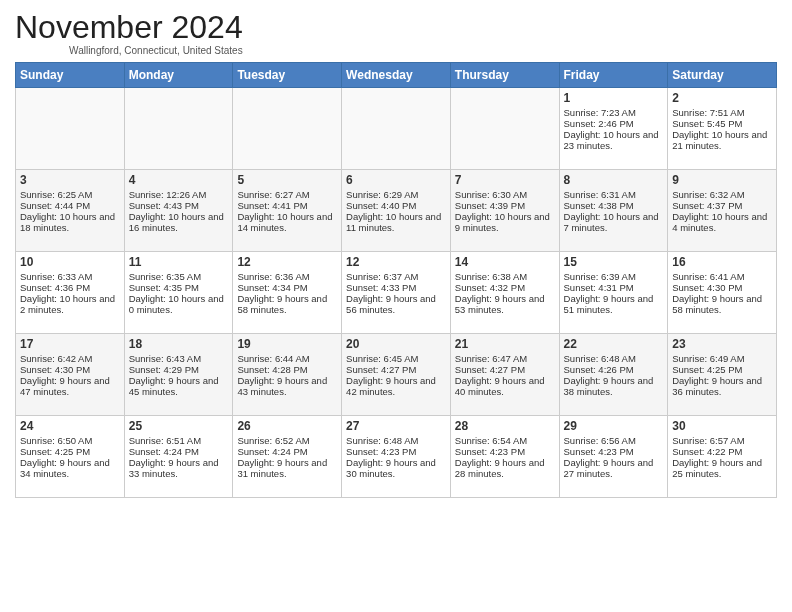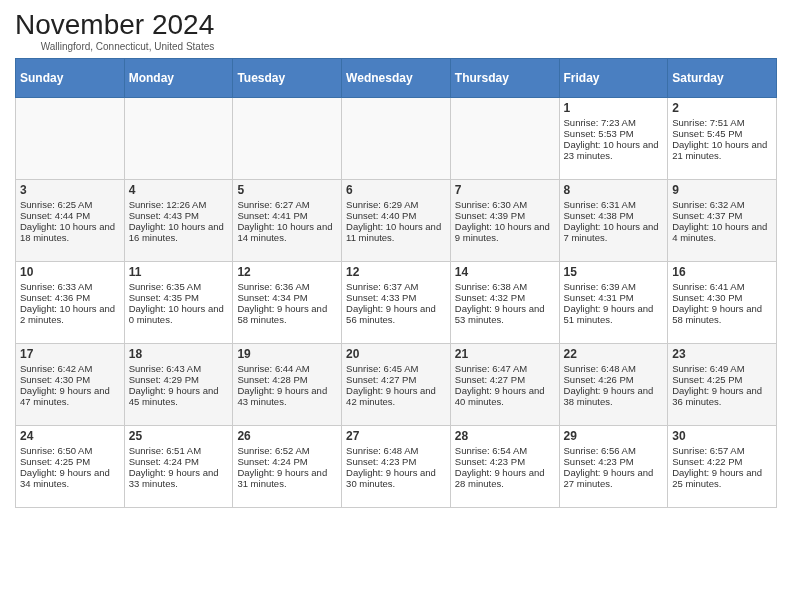--- a/index.html
+++ b/index.html
@@ -33,40 +33,40 @@
     .logo-general { color: #333; }
     .logo-blue { color: #4a90d9; }
     .logo-icon {
       width: 24px;
       height: 24px;
     }
     .title-block {
       text-align: right;
     }
     .month-title {
-      font-size: 28px;
+      font-size: 32px;
       font-weight: normal;
       color: #222;
       line-height: 1.1;
     }
     .subtitle {
       font-size: 10px;
       color: #555;
     }
     .calendar {
       width: 100%;
       border-collapse: collapse;
       table-layout: fixed;
     }
     .calendar th {
       background: #4a7fc1;
       color: #fff;
       font-size: 12px;
       font-weight: bold;
-      padding: 12px 4px;
+      padding: 5px 4px;
       text-align: left;
       border: 1px solid #3a6fa8;
     }
     .calendar td {
       border: 1px solid #ccc;
       vertical-align: top;
       padding: 3px 4px;
       font-size: 9.5px;
       color: #333;
       height: 82px;
@@ -108,21 +108,21 @@
         <th>Saturday</th>
       </tr>
     </thead>
     <tbody id="calendar-body">
     <tr>
           <td class="empty-cell"></td>
           <td class="empty-cell"></td>
           <td class="empty-cell"></td>
           <td class="empty-cell"></td>
           <td class="empty-cell"></td>
-          <td><span class="day-number">1</span><span>Sunrise: 7:23 AM</span><br><span>Sunset: 5:53 PM</span><br><span>Daylight: 10 hours and 23 minutes.</span></td>
+          <td><span class="day-number">1</span><span>Sunrise: 7:23 AM</span><br><span>Sunset: 2:46 PM</span><br><span>Daylight: 10 hours and 23 minutes.</span></td>
           <td><span class="day-number">2</span><span>Sunrise: 7:51 AM</span><br><span>Sunset: 5:45 PM</span><br><span>Daylight: 10 hours and 21 minutes.</span></td>
         </tr>
         <tr>
           <td><span class="day-number">3</span><span>Sunrise: 6:25 AM</span><br><span>Sunset: 4:44 PM</span><br><span>Daylight: 10 hours and 18 minutes.</span></td>
           <td><span class="day-number">4</span><span>Sunrise: 12:26 AM</span><br><span>Sunset: 4:43 PM</span><br><span>Daylight: 10 hours and 16 minutes.</span></td>
           <td><span class="day-number">5</span><span>Sunrise: 6:27 AM</span><br><span>Sunset: 4:41 PM</span><br><span>Daylight: 10 hours and 14 minutes.</span></td>
           <td><span class="day-number">6</span><span>Sunrise: 6:29 AM</span><br><span>Sunset: 4:40 PM</span><br><span>Daylight: 10 hours and 11 minutes.</span></td>
           <td><span class="day-number">7</span><span>Sunrise: 6:30 AM</span><br><span>Sunset: 4:39 PM</span><br><span>Daylight: 10 hours and 9 minutes.</span></td>
           <td><span class="day-number">8</span><span>Sunrise: 6:31 AM</span><br><span>Sunset: 4:38 PM</span><br><span>Daylight: 10 hours and 7 minutes.</span></td>
           <td><span class="day-number">9</span><span>Sunrise: 6:32 AM</span><br><span>Sunset: 4:37 PM</span><br><span>Daylight: 10 hours and 4 minutes.</span></td>

